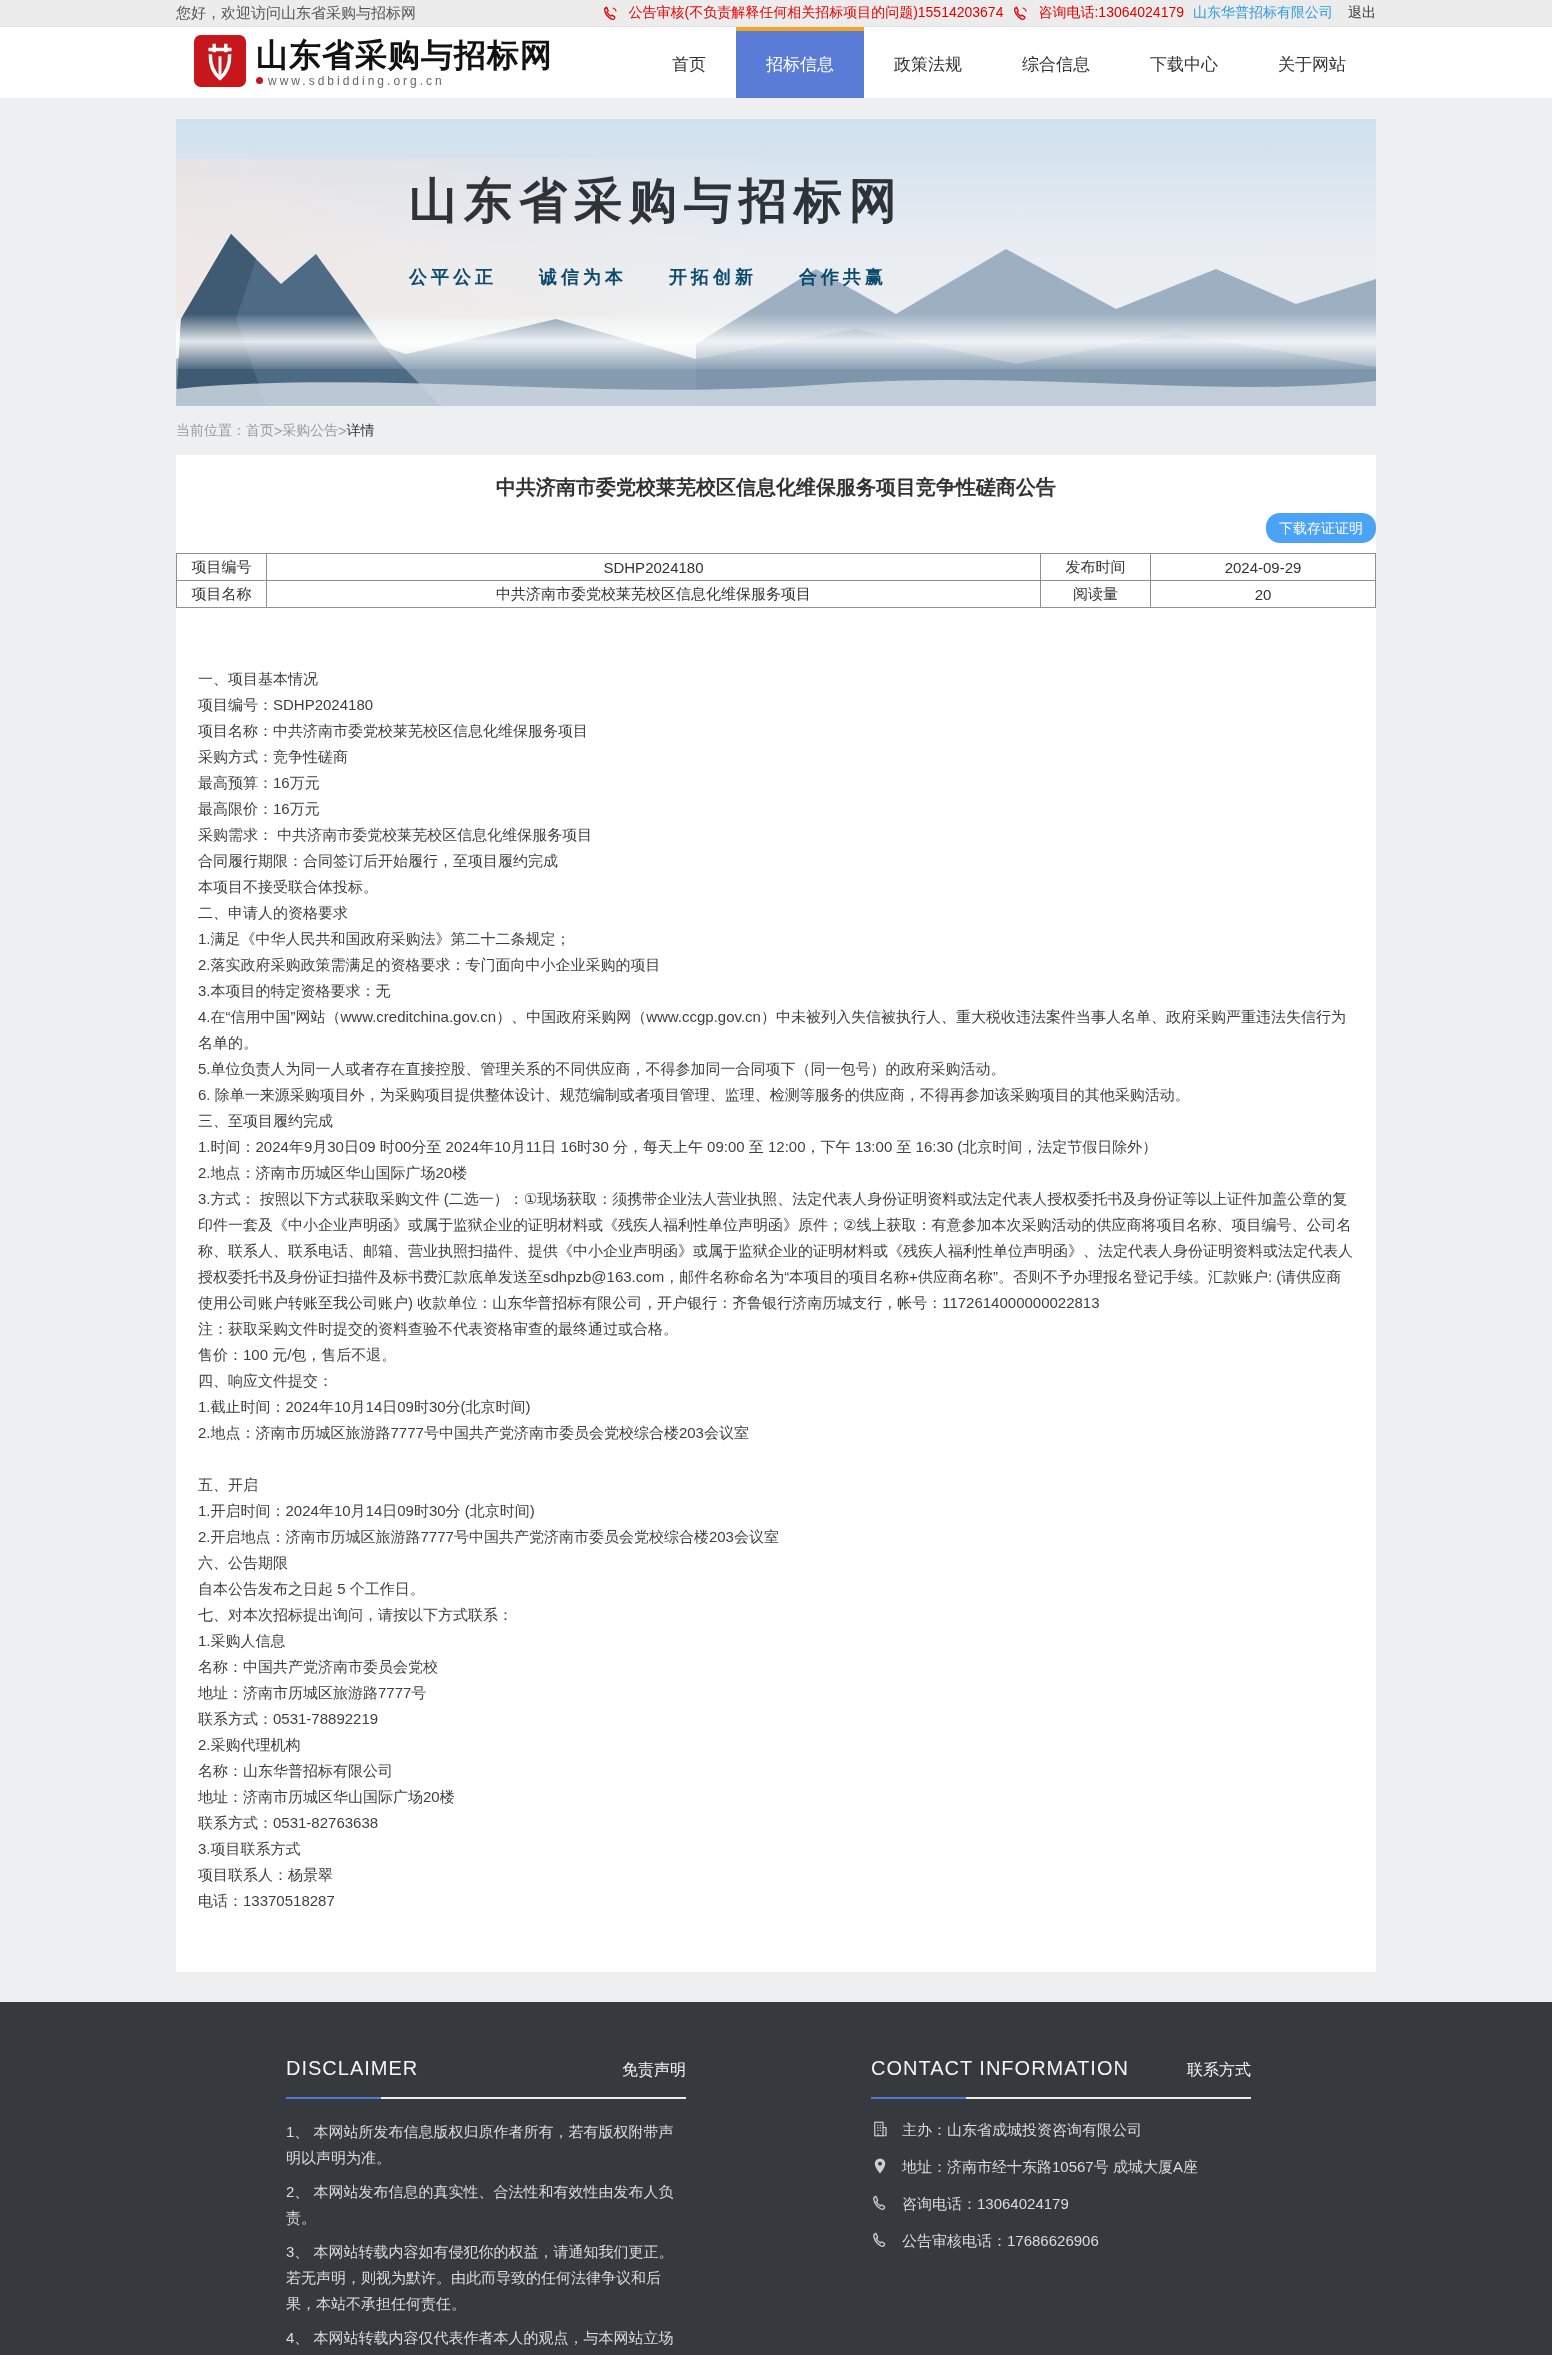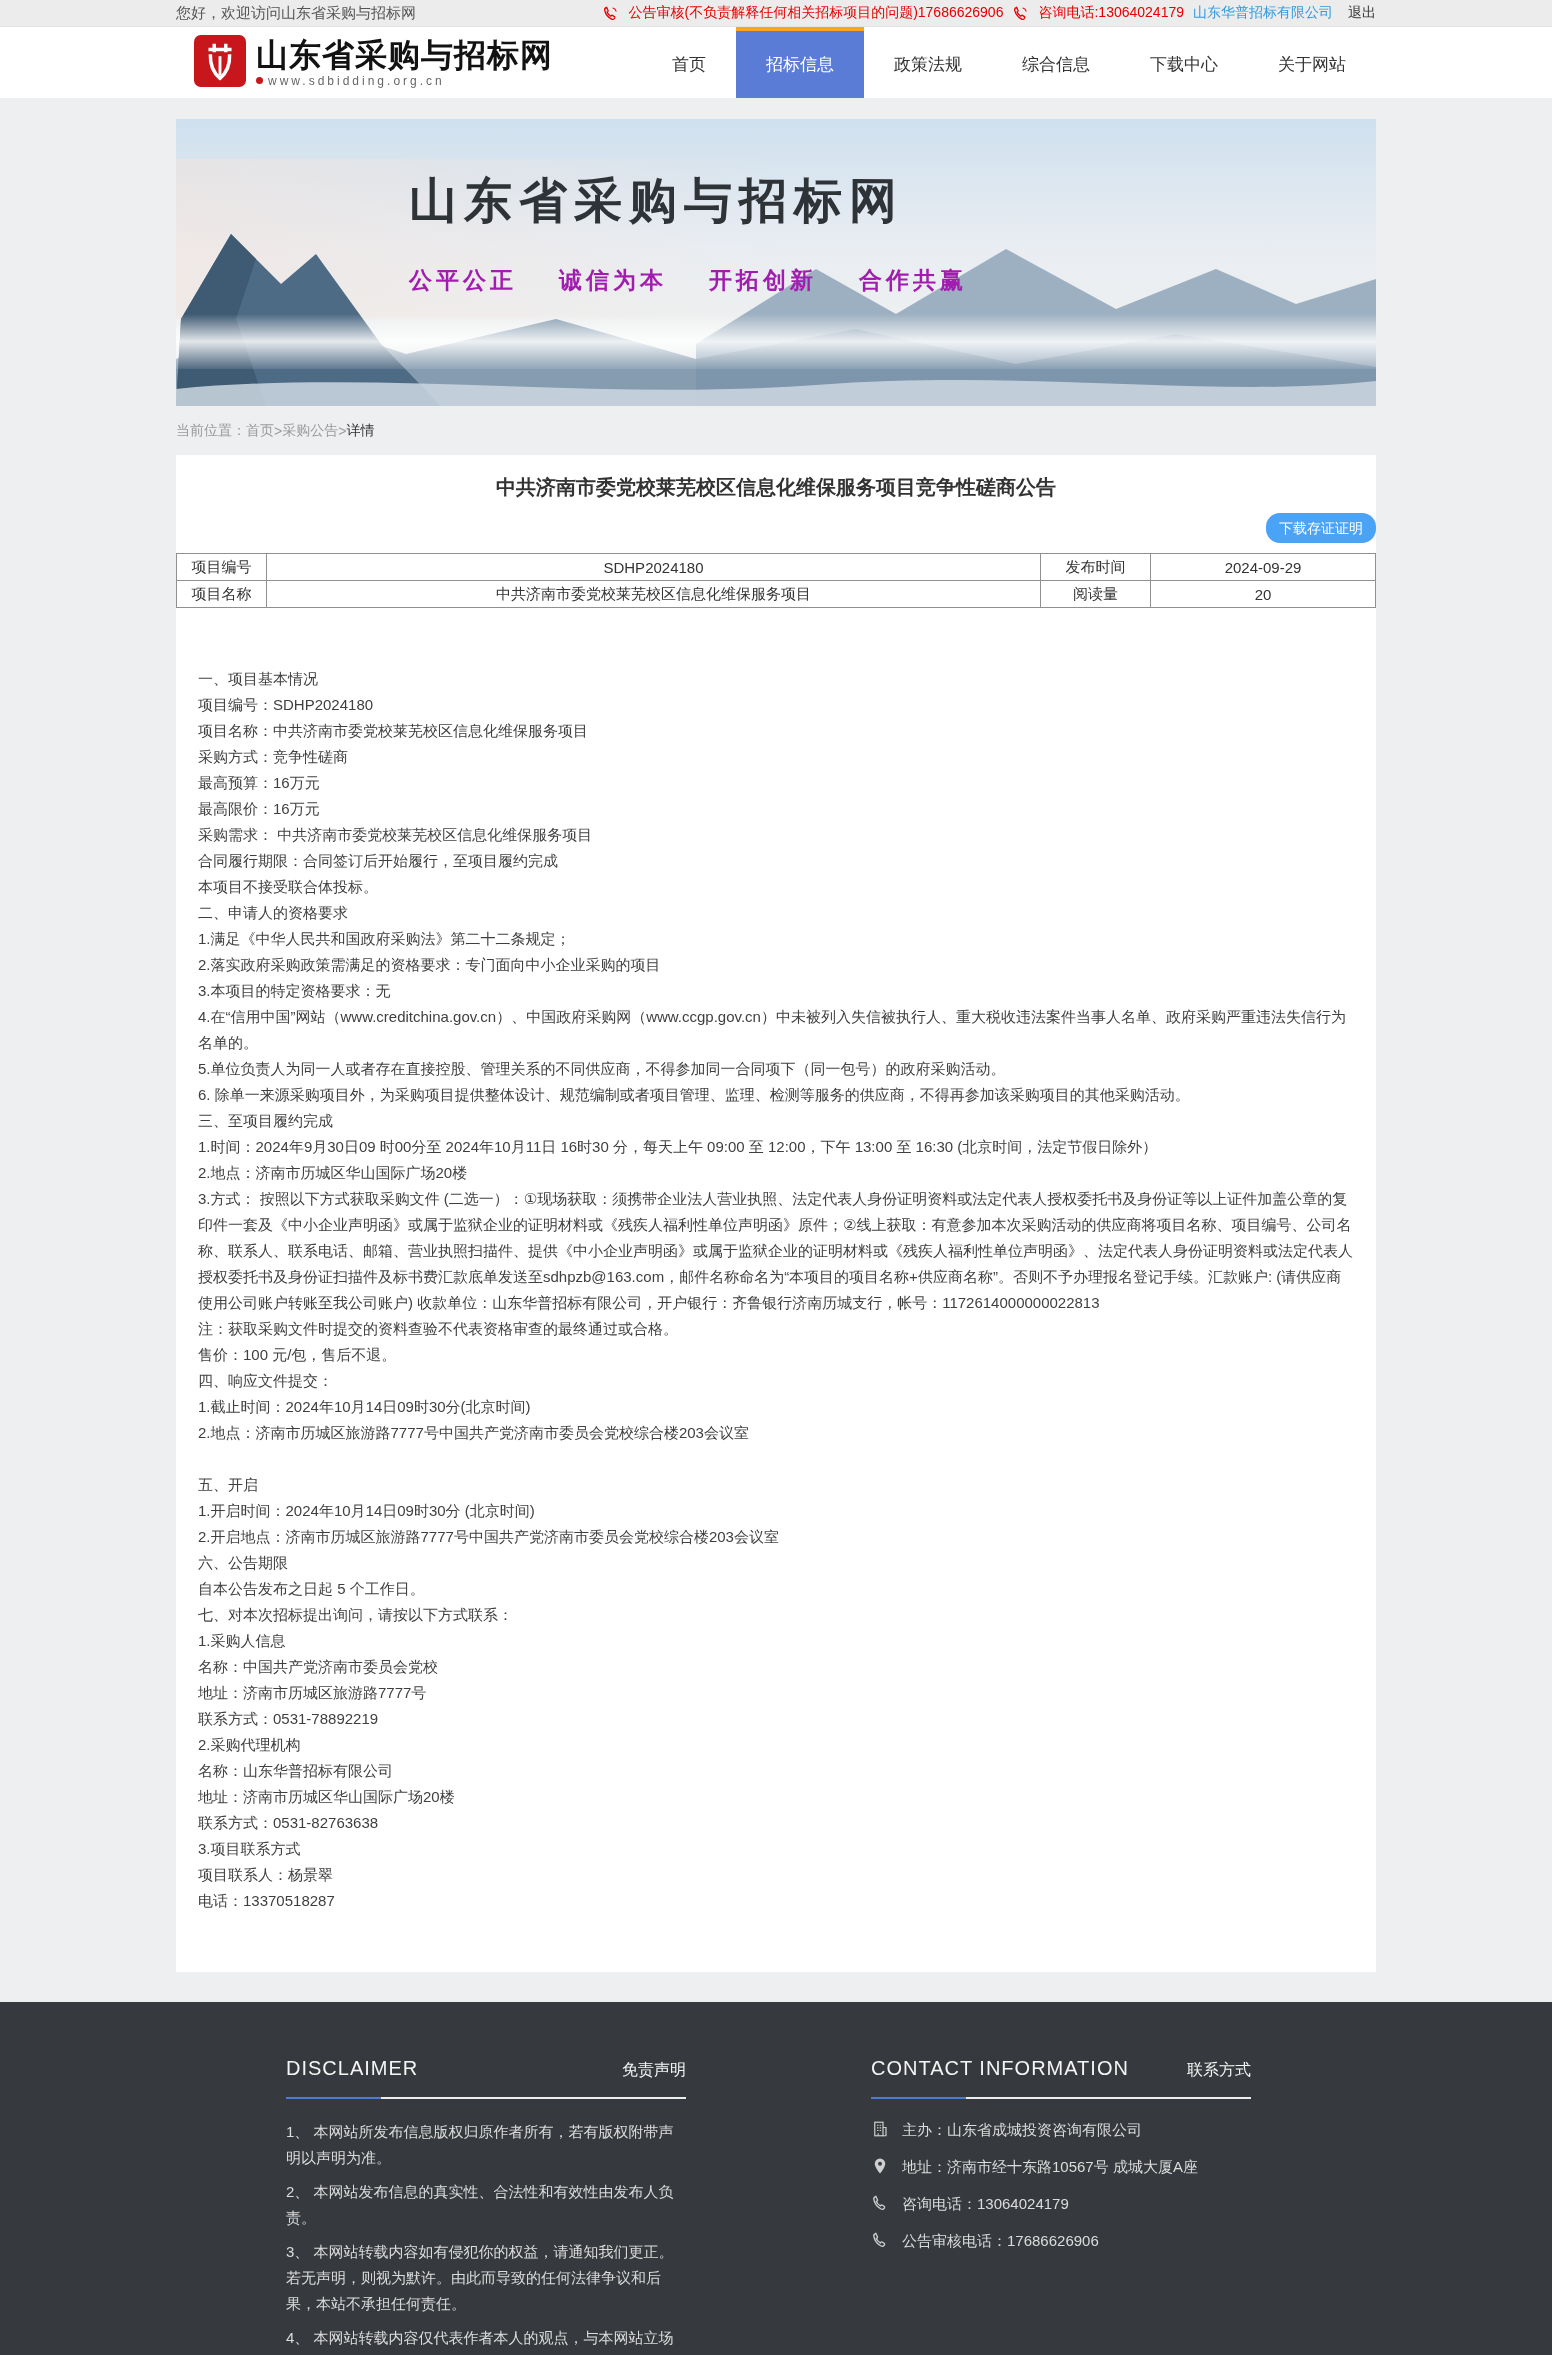--- a/index.html
+++ b/index.html
@@ -33,21 +33,21 @@
 
   .nav { margin-left:auto; display:flex; align-items:stretch; height:100%; }
   .nav-item { display:flex; align-items:center; padding:0 30px; font-size:17px; color:#333; text-decoration:none; cursor:pointer; border-top:4px solid transparent; }
   .nav-item.active { background:#5b7cd6; color:#fff; border-top:4px solid #f5a623; }
 
   
   .banner { position:relative; height:287px; margin-top:21px; overflow:hidden; background:#dfe7ee; }
   .banner svg.bg { position:absolute; inset:0; width:100%; height:100%; display:block; }
   .banner-text { position:absolute; left:233px; top:50px; }
   .banner-title { font-family:"DejaVu Serif","Liberation Serif",serif; font-weight:bold; font-size:48px; color:#2e3338; letter-spacing:7px; }
-  .banner-slogan { margin-top:32px; display:flex; gap:42px; font-weight:bold; font-size:23px; color:#a21caf; letter-spacing:4px; }
+  .banner-slogan { margin-top:32px; display:flex; gap:42px; font-weight:bold; font-size:18px; color:#0c4a6e; letter-spacing:4px; }
 
   
   .breadcrumb { margin-top:14px; font-size:14px; color:#9a9a9a; height:21px; display:flex; align-items:center; }
   .breadcrumb a { color:#9a9a9a; text-decoration:none; cursor:pointer; }
   .crumb-current { color:#333; }
 
   
   .card { background:#fff; margin-top:14px; padding:18px 0 58px; }
   .card-title { text-align:center; font-size:20px; font-weight:bold; color:#333; line-height:28px; }
   .btn-row { display:flex; justify-content:flex-end; margin:12px 0 10px; }
@@ -80,21 +80,21 @@
 <div class="topbar">
   <div class="container">
     <span class="topbar-welcome">您好，欢迎访问山东省采购与招标网</span>
     <div class="topbar-right">
       <span class="phone-ico">
         <svg viewBox="0 0 24 24" width="17" height="17">
             <path d="M6.5 3.2c-2 .6-3.2 2.2-2.6 4.6 1 4.4 5.2 9.9 9.6 12.2 2.2 1.1 3.9-.2 4.6-2 .2-.7-.1-1.2-.7-1.6l-2.6-1.7c-.5-.3-1.1-.2-1.5.2l-.9.9c-2.2-1.2-4.3-3.5-5.3-5.8l1.1-.8c.5-.4.6-1 .4-1.5L7.3 4.9 6.5 3.2z" fill="none" stroke="#e60000" stroke-width="1.8"></path>
             <path d="M15.5 4.2c2.1.4 3.9 2.3 4.4 4.4" stroke="#e60000" stroke-width="1.5" fill="none" stroke-linecap="round"></path>
           </svg>
       </span>
-      <span class="red-text" style="font-size:14px;">公告审核(不负责解释任何相关招标项目的问题)17686626906</span>
+      <span class="red-text" style="font-size:14px;">公告审核(不负责解释任何相关招标项目的问题)15514203674</span>
       <span class="phone-ico">
         <svg viewBox="0 0 24 24" width="17" height="17">
             <path d="M6.5 3.2c-2 .6-3.2 2.2-2.6 4.6 1 4.4 5.2 9.9 9.6 12.2 2.2 1.1 3.9-.2 4.6-2 .2-.7-.1-1.2-.7-1.6l-2.6-1.7c-.5-.3-1.1-.2-1.5.2l-.9.9c-2.2-1.2-4.3-3.5-5.3-5.8l1.1-.8c.5-.4.6-1 .4-1.5L7.3 4.9 6.5 3.2z" fill="none" stroke="#e60000" stroke-width="1.8"></path>
             <path d="M15.5 4.2c2.1.4 3.9 2.3 4.4 4.4" stroke="#e60000" stroke-width="1.5" fill="none" stroke-linecap="round"></path>
           </svg>
       </span>
       <span class="red-text" style="font-size:14px;">咨询电话:13064024179</span>
       <a class="blue-link" style="font-size:14px;">山东华普招标有限公司</a>
       <a class="logout-link" style="font-size:14px;">退出</a>
     </div>

